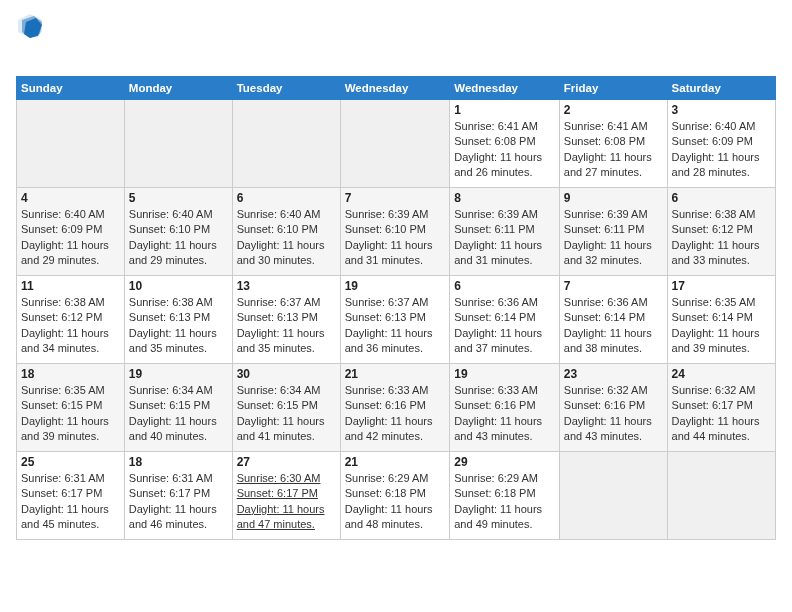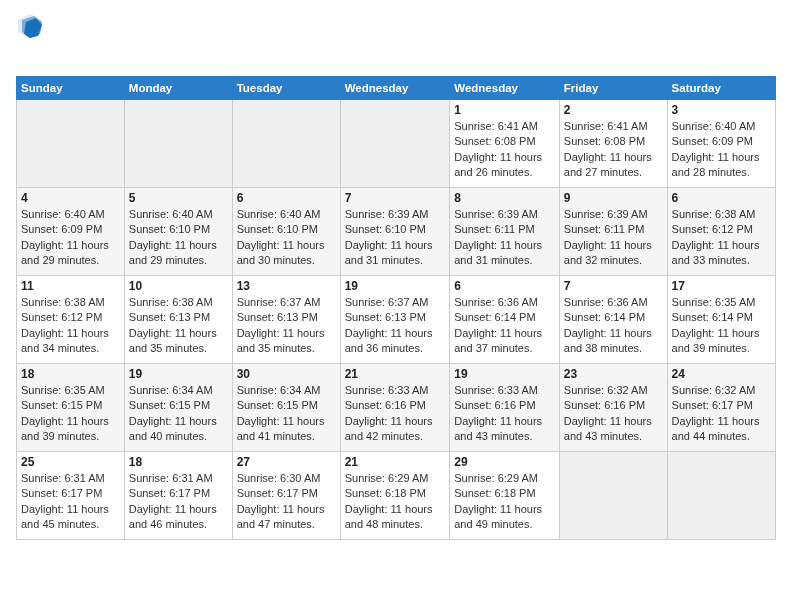--- a/index.html
+++ b/index.html
@@ -287,21 +287,21 @@
 Daylight: 11 hours and 45 minutes.</div>
           </td>
           <td>
             <span class="day-num">18</span>
             <div class="day-info" style="white-space: pre-line;">Sunrise: 6:31 AM
 Sunset: 6:17 PM
 Daylight: 11 hours and 46 minutes.</div>
           </td>
           <td>
             <span class="day-num">27</span>
-            <div class="day-info" style="white-space: pre-line;">Sunrise: 6:30 AM
+            <div class="day-info" style="white-space: pre-line; text-decoration: underline;">Sunrise: 6:30 AM
 Sunset: 6:17 PM
 Daylight: 11 hours and 47 minutes.</div>
           </td>
           <td>
             <span class="day-num">21</span>
             <div class="day-info" style="white-space: pre-line;">Sunrise: 6:29 AM
 Sunset: 6:18 PM
 Daylight: 11 hours and 48 minutes.</div>
           </td>
           <td>

